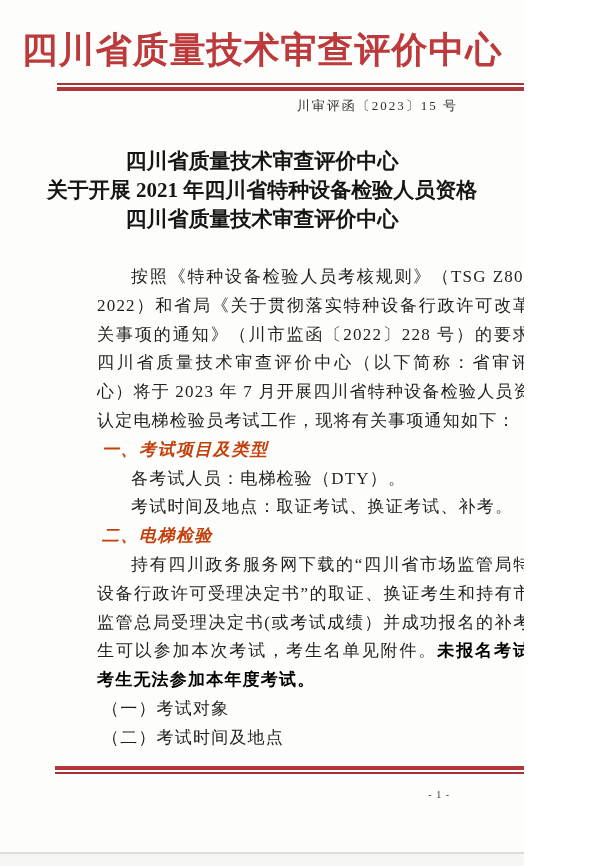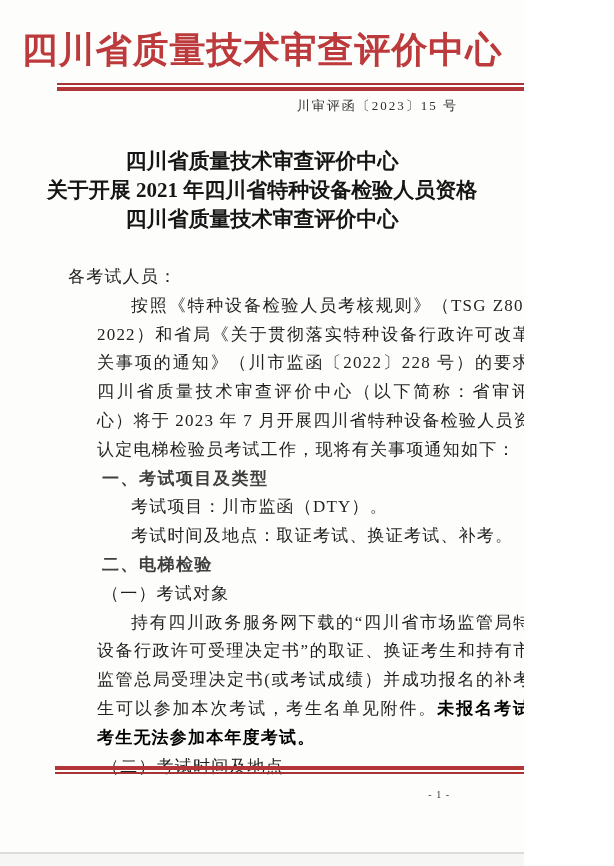--- a/index.html
+++ b/index.html
@@ -88,21 +88,22 @@
     text-justify: inter-character;
   }
   .para { margin: 0; }
   .para.salutation { text-indent: 0; }
   .para.indent     { text-indent: 2em; margin-left: 29px; }
   .para.heading {
     text-indent: 2em;
     font-family: "Liberation Sans", "DejaVu Sans", sans-serif;
     font-weight: 700;
     letter-spacing: 1.5px;
-    color: #404040;
+    color: #c2410c;
+    font-style: italic;
   }
   .para.subheading { text-indent: 2em; }
   .para b { font-weight: 700; color: #000; }
 
   
   .footer-rule {
     position: absolute;
     top: 766px;
     left: 55px;
     width: 505px;
@@ -132,28 +133,27 @@
 
   <div class="doc-number">川审评函〔2023〕15 号</div>
 
   <div class="doc-title">
     <div>四川省质量技术审查评价中心</div>
     <div>关于开展 2021 年四川省特种设备检验人员资格</div>
     <div>四川省质量技术审查评价中心</div>
   </div>
 
   <div class="body-text">
-      <p class="para salutation">各考试人员：</p>
       <p class="para indent">按照《特种设备检验人员考核规则》（TSG Z8002-2022）和省局《关于贯彻落实特种设备行政许可改革有关事项的通知》（川市监函〔2022〕228 号）的要求，四川省质量技术审查评价中心（以下简称：省审评中心）将于 2023 年 7 月开展四川省特种设备检验人员资格认定电梯检验员考试工作，现将有关事项通知如下：</p>
       <p class="para heading">一、考试项目及类型</p>
-      <p class="para indent">考试项目：川市监函（DTY）。</p>
+      <p class="para indent">各考试人员：电梯检验（DTY）。</p>
       <p class="para indent">考试时间及地点：取证考试、换证考试、补考。</p>
       <p class="para heading">二、电梯检验</p>
+      <p class="para indent">持有四川政务服务网下载的“四川省市场监管局特种设备行政许可受理决定书”的取证、换证考生和持有市场监管总局受理决定书(或考试成绩）并成功报名的补考考生可以参加本次考试，考生名单见附件。<b>未报名考试的考生无法参加本年度考试。</b></p>
       <p class="para subheading">（一）考试对象</p>
-      <p class="para indent">持有四川政务服务网下载的“四川省市场监管局特种设备行政许可受理决定书”的取证、换证考生和持有市场监管总局受理决定书(或考试成绩）并成功报名的补考考生可以参加本次考试，考生名单见附件。<b>未报名考试的考生无法参加本年度考试。</b></p>
       <p class="para subheading">（二）考试时间及地点</p>
     </div>
 
   <div class="footer-rule">
     <div class="thick"></div>
     <div class="thin"></div>
   </div>
 
   <div class="page-number">- 1 -</div>
 

